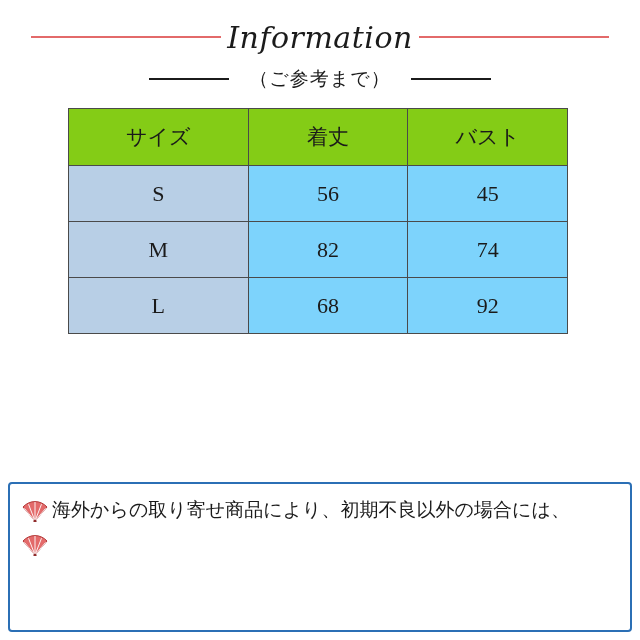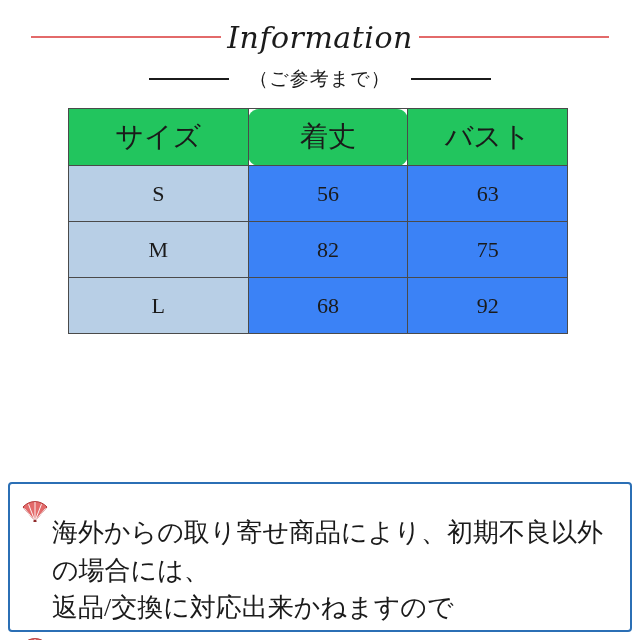--- a/index.html
+++ b/index.html
@@ -87,32 +87,32 @@
   table.size-table td,
   table.size-table th {
     border: 1px solid #4a4a4a;
     text-align: center;
     font-size: 22px;
     font-weight: normal;
     height: 55px;
     padding: 0;
   }
   table.size-table thead th {
-    background: #22c55e;
-    font-size: 28px;
+    background: #84cc16;
+    font-size: 21px;
     height: 56px;
   }
   table.size-table tbody td.size-col {
     background: #b8cfe6;
   }
   table.size-table tbody td {
-    background: #3b82f6;
+    background: #7dd3fc;
   }
   .col-size { width: 36%; }
-  .col-len  { width: 32%; border-radius: 11px; }
+  .col-len  { width: 32%; }
   .col-bust { width: 32%; }
 
   
   .notes {
     position: absolute;
     left: 8px;
     right: 8px;
     bottom: 8px;
     border: 2px solid #2b6fb5;
     border-radius: 4px;
@@ -127,24 +127,23 @@
   }
   .note-icon {
     flex: 0 0 auto;
     width: 26px;
     height: 22px;
     margin-right: 4px;
     margin-top: 4px;
     position: relative;
   }
   .note-text {
-    font-size: 26px;
+    font-size: 19px;
     line-height: 1.45;
     letter-spacing: 0px;
-    margin-top: 18px;
   }
   .note-text .line2 {
     display: block;
   }
 </style>
 </head>
 <body>
 
 <div class="page">
 
@@ -167,26 +166,26 @@
         <tr>
           <th class="col-size">サイズ</th>
           <th class="col-len">着丈</th>
           <th class="col-bust">バスト</th>
         </tr>
       </thead>
       <tbody>
         <tr>
           <td class="size-col">S</td>
           <td>56</td>
-          <td>63</td>
+          <td>45</td>
         </tr>
         <tr>
           <td class="size-col">M</td>
           <td>82</td>
-          <td>75</td>
+          <td>74</td>
         </tr>
         <tr>
           <td class="size-col">L</td>
           <td>68</td>
           <td>92</td>
         </tr>
       </tbody>
     </table>
   </div>
 
@@ -195,21 +194,20 @@
     <div class="note">
       <span class="note-icon">
         <svg width="26" height="22" viewBox="0 0 26 22" xmlns="http://www.w3.org/2000/svg">
           <path d="M13 21 L1 7 A16 16 0 0 1 25 7 Z" fill="#e36a6a" stroke="#b33a3a" stroke-width="1"></path>
           <path d="M13 21 L13 2 M13 21 L6.5 4.2 M13 21 L19.5 4.2 M13 21 L2.4 8.4 M13 21 L23.6 8.4" stroke="#ffffff" stroke-width="0.9" fill="none"></path>
           <circle cx="13" cy="21" r="1.6" fill="#8f2b2b"></circle>
         </svg>
       </span>
       <span class="note-text">
         <span>海外からの取り寄せ商品により、初期不良以外の場合には、</span>
-        <span class="line2">返品/交換に対応出来かねますので</span>
       </span>
     </div>
 
     <div class="note">
       <span class="note-icon">
         <svg width="26" height="22" viewBox="0 0 26 22" xmlns="http://www.w3.org/2000/svg">
           <path d="M13 21 L1 7 A16 16 0 0 1 25 7 Z" fill="#e36a6a" stroke="#b33a3a" stroke-width="1"></path>
           <path d="M13 21 L13 2 M13 21 L6.5 4.2 M13 21 L19.5 4.2 M13 21 L2.4 8.4 M13 21 L23.6 8.4" stroke="#ffffff" stroke-width="0.9" fill="none"></path>
           <circle cx="13" cy="21" r="1.6" fill="#8f2b2b"></circle>
         </svg>

